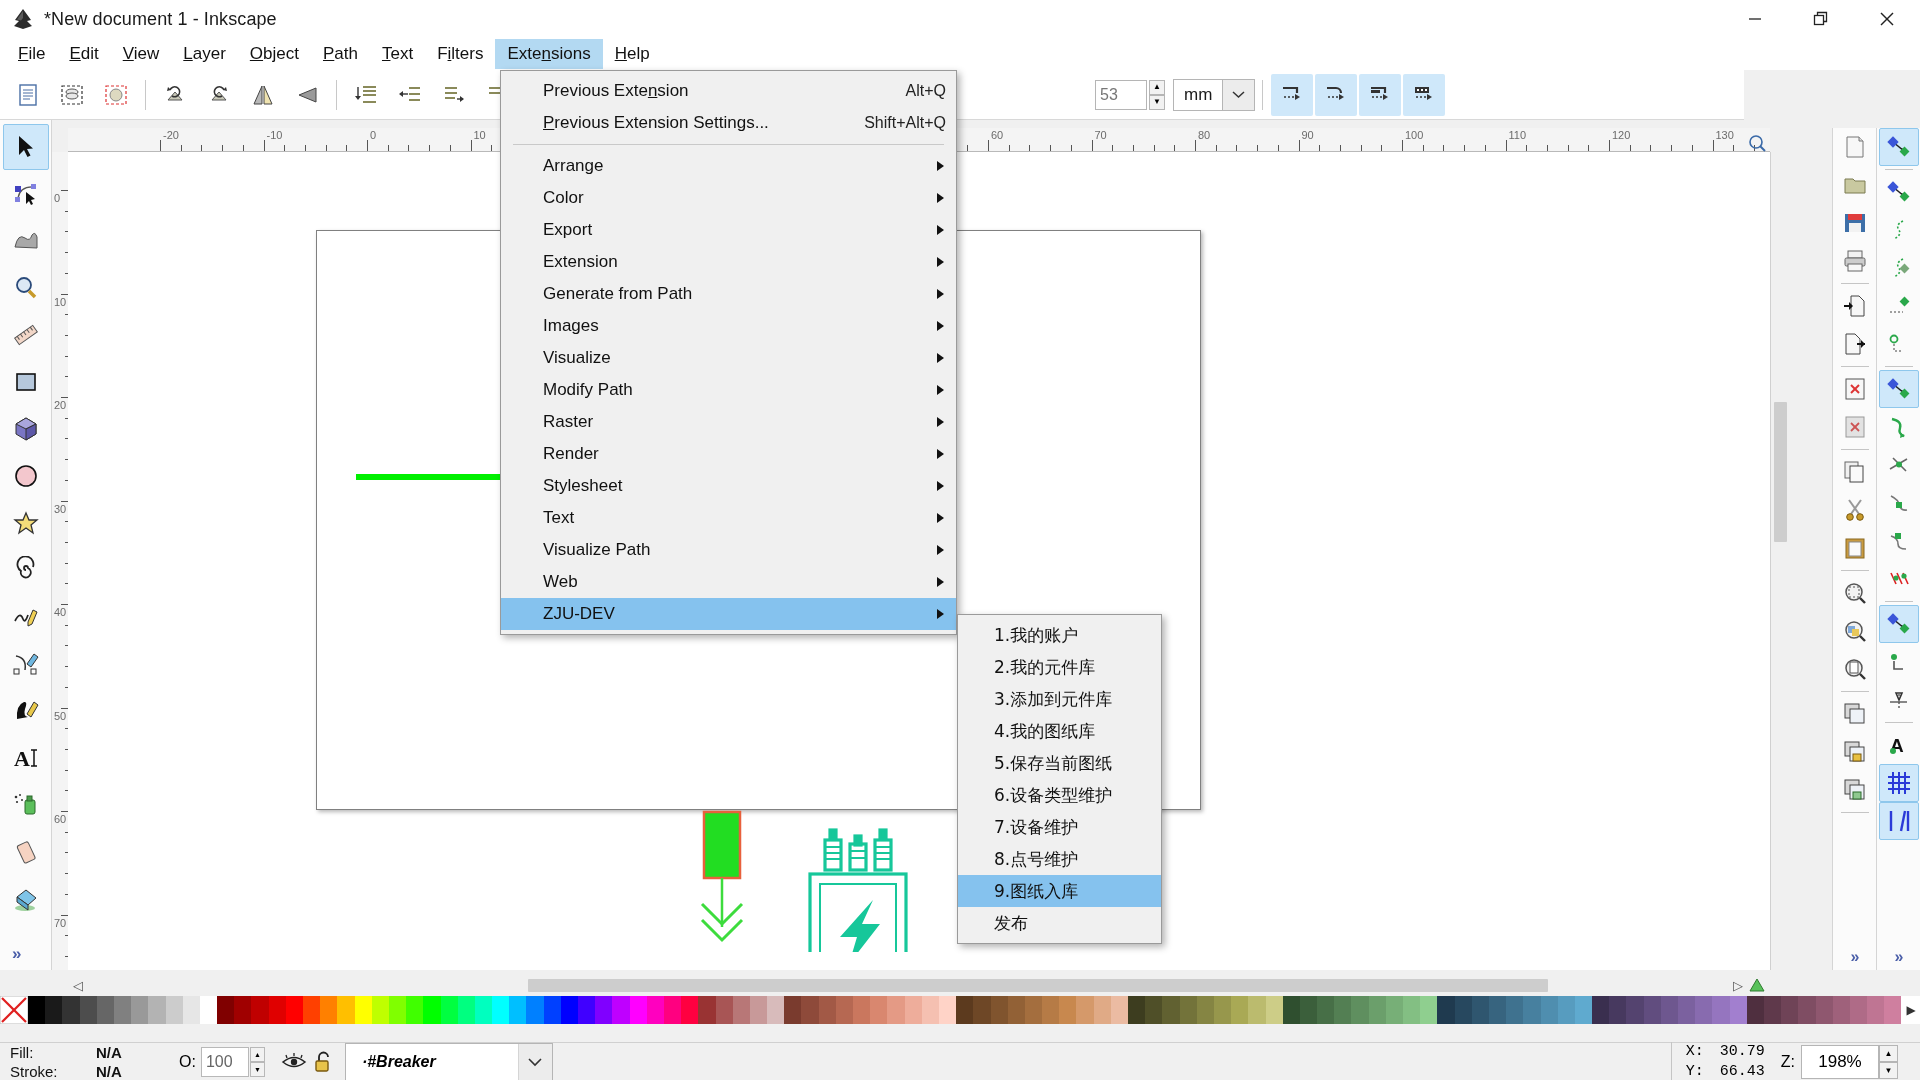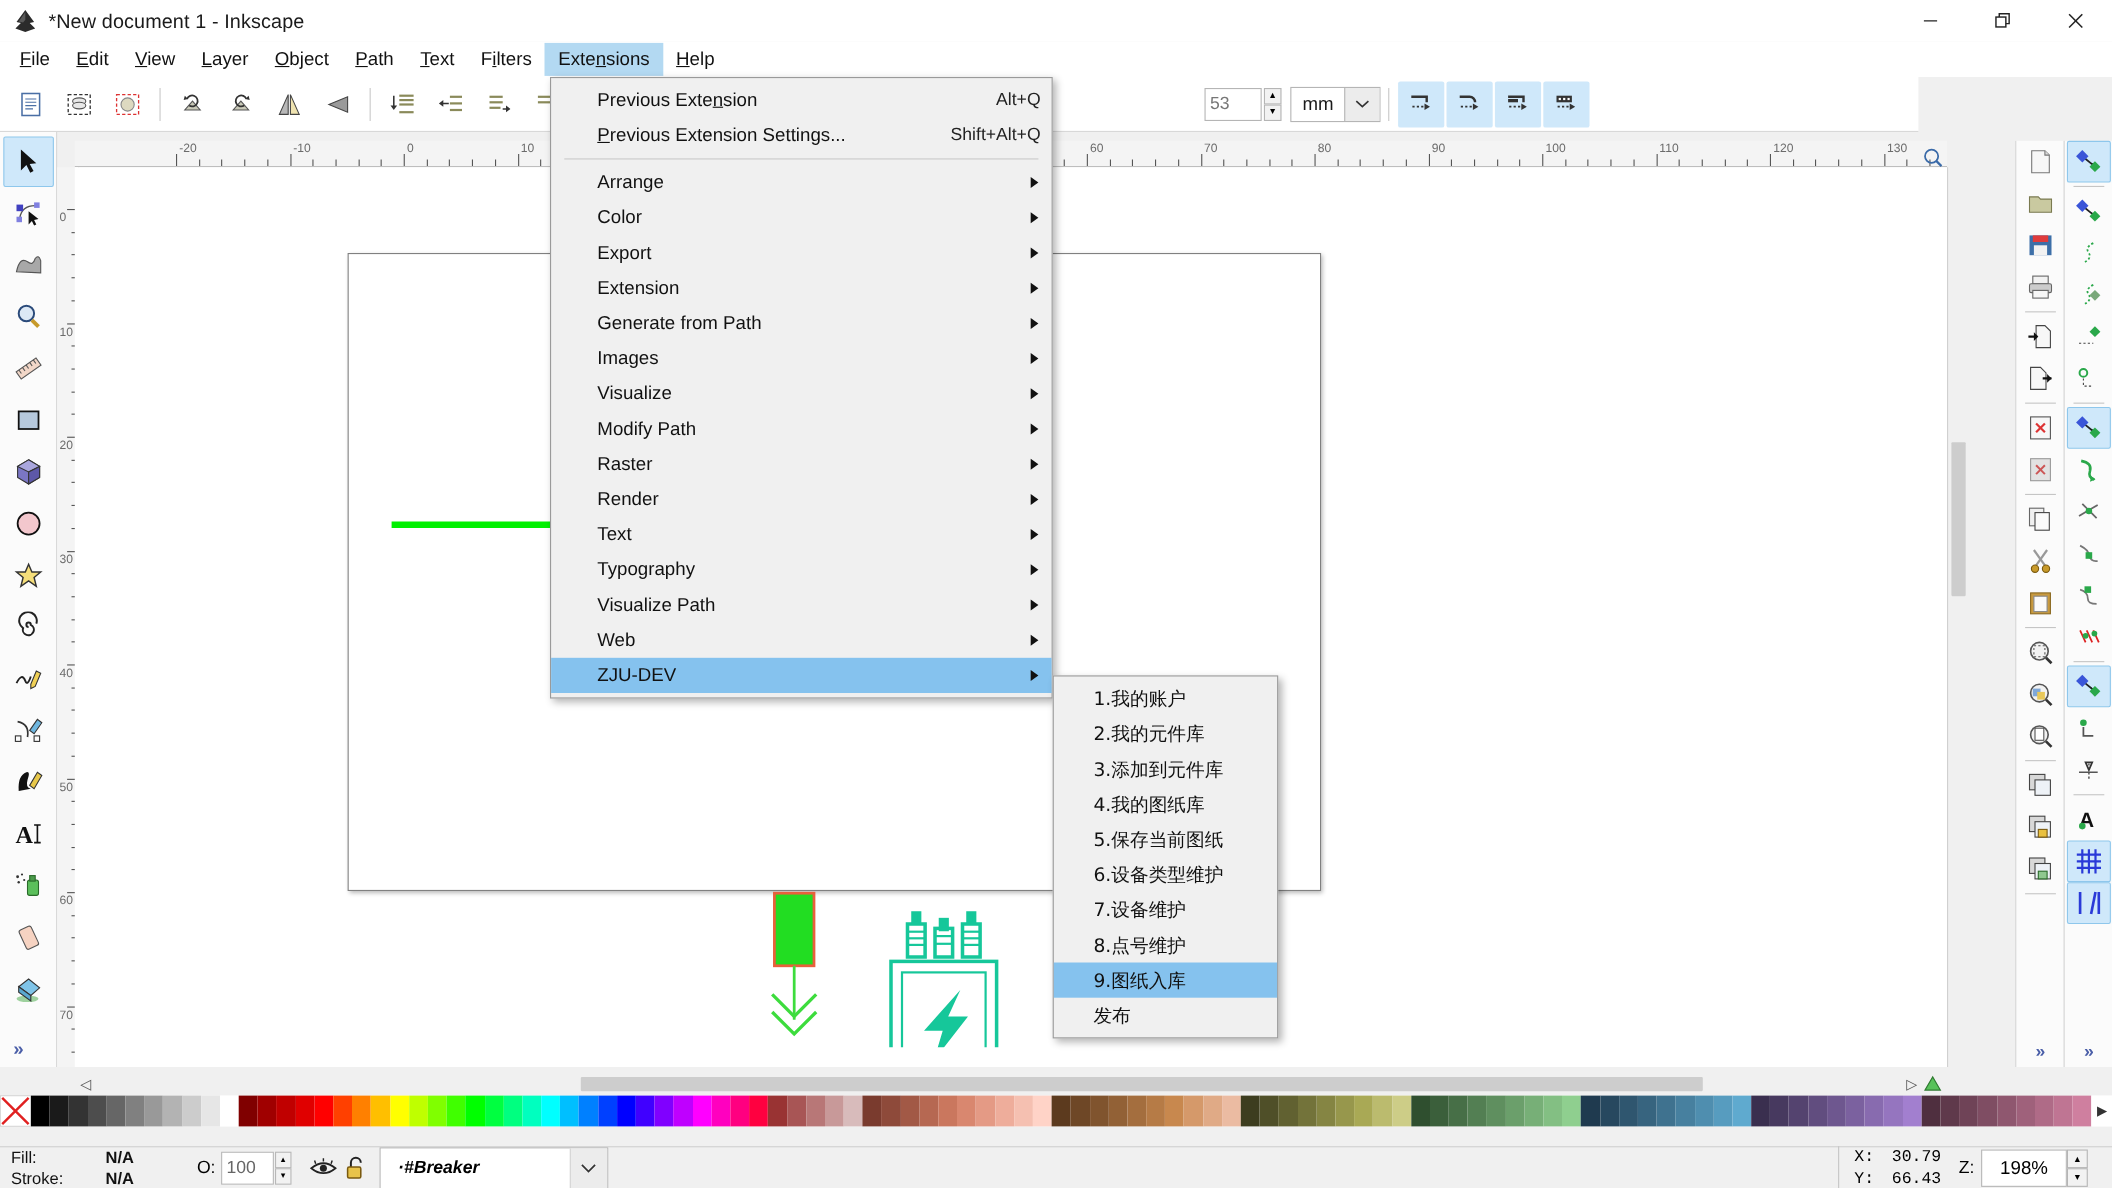--- a/index.html
+++ b/index.html
@@ -1162,25 +1162,25 @@
       </div>
       <div class="mrow">
         <span>Raster</span>
         <span class="arrow"></span>
       </div>
       <div class="mrow">
         <span>Render</span>
         <span class="arrow"></span>
       </div>
       <div class="mrow">
+        <span>Stylesheet</span>
+        <span class="arrow"></span>
+      </div>
+      <div class="mrow">
         <span>Text</span>
-        <span class="arrow"></span>
-      </div>
-      <div class="mrow">
-        <span>Typography</span>
         <span class="arrow"></span>
       </div>
       <div class="mrow">
         <span>Visualize Path</span>
         <span class="arrow"></span>
       </div>
       <div class="mrow">
         <span>Web</span>
         <span class="arrow"></span>
       </div>

